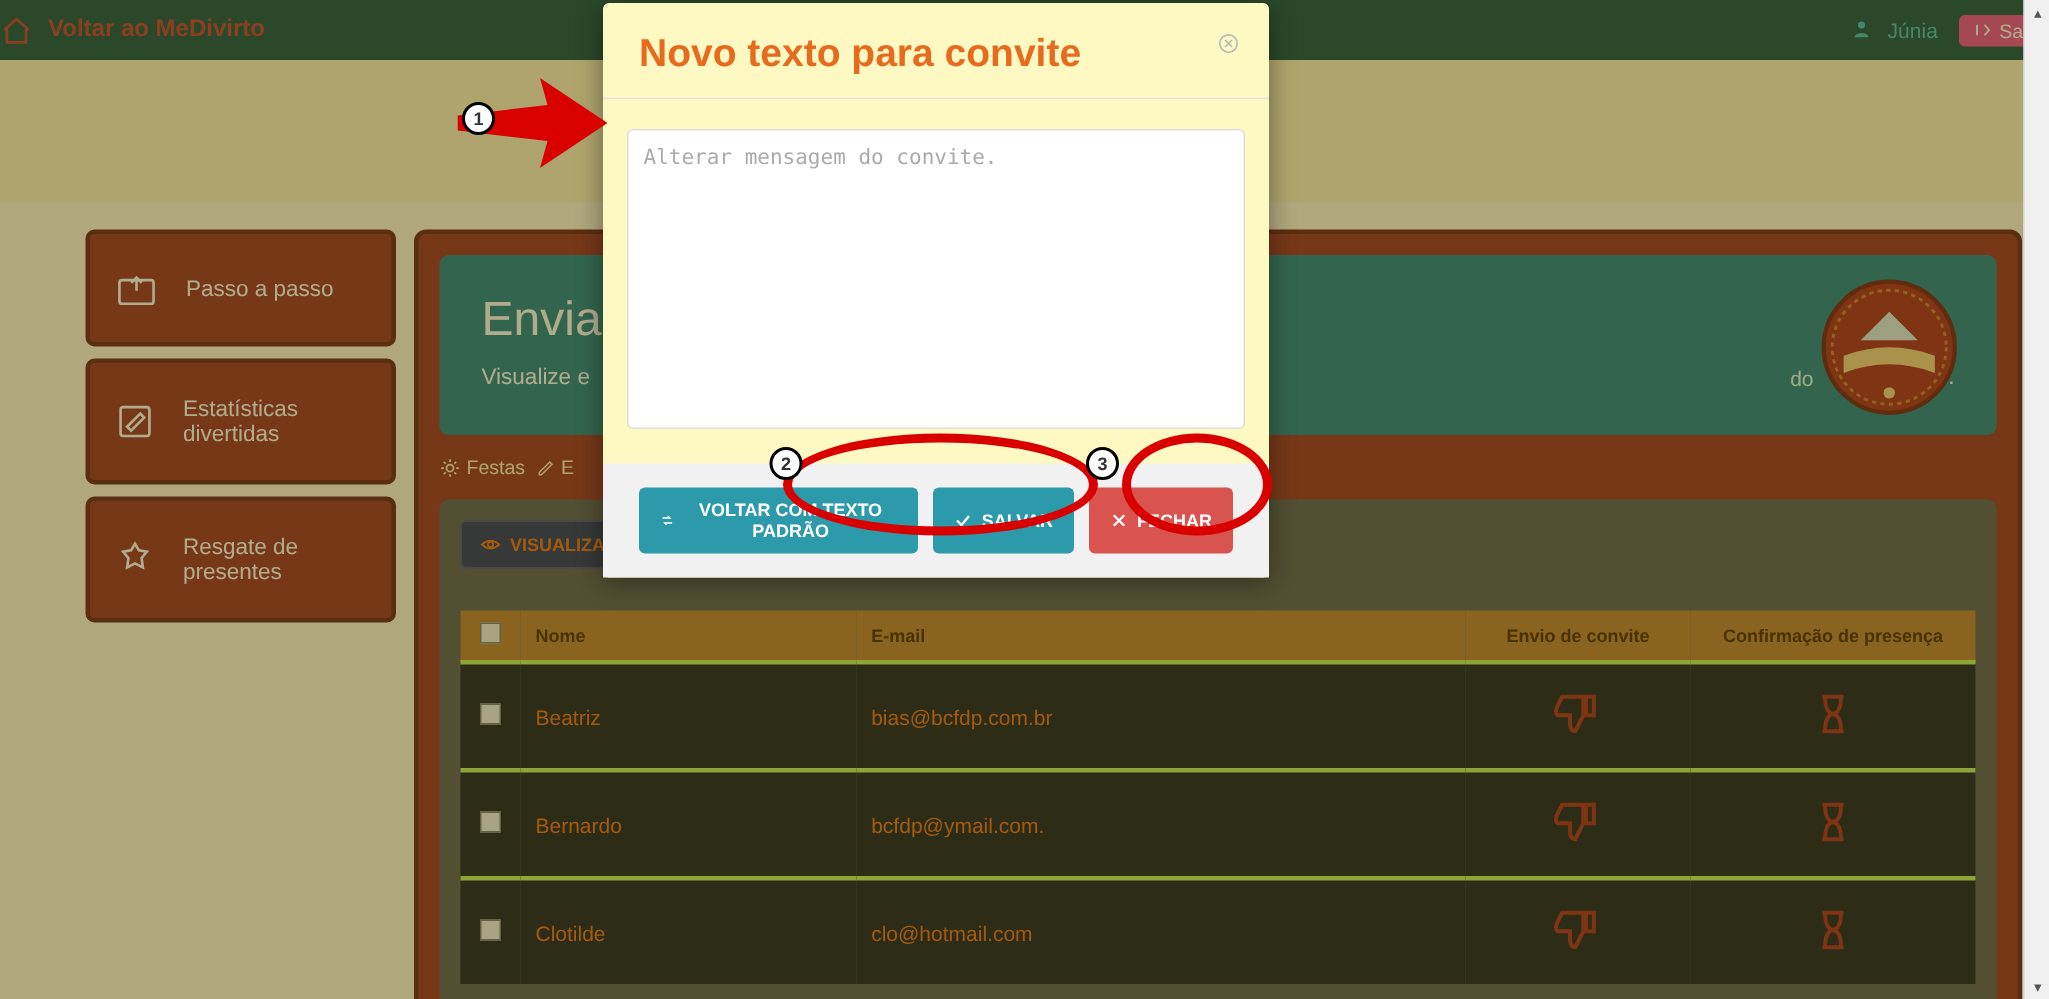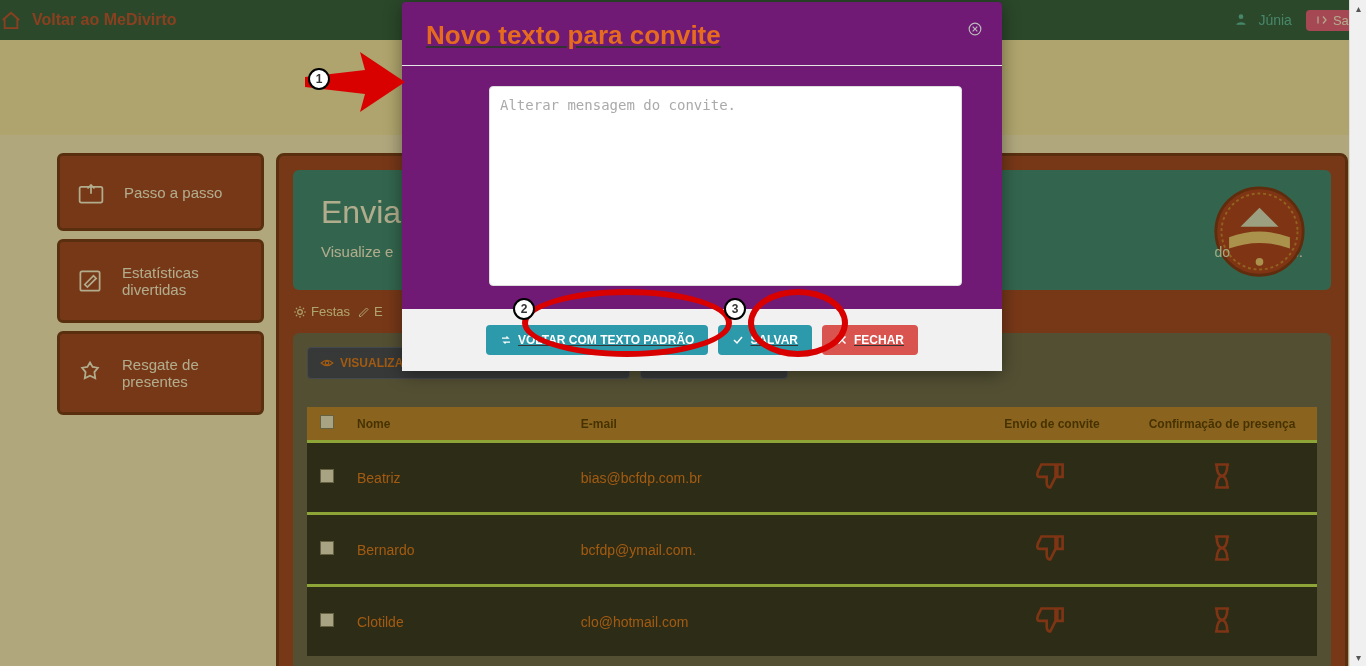--- a/index.html
+++ b/index.html
@@ -160,43 +160,42 @@
     position: absolute;
     inset: 0;
     background: rgba(82, 70, 0, 0.45);
     z-index: 50;
   }
   
   .modal {
     position: absolute;
     left: 402px;
     top: 2px;
-    width: 600px;
-    background: #701a75;
+    width: 444px;
+    background: #fef9c3;
     z-index: 100;
     border-radius: 4px;
     box-shadow: 0 3px 18px rgba(0,0,0,.4);
     padding: 0;
-    text-decoration: underline;
   }
   .modal-head {
     padding: 18px 24px 14px;
     border-bottom: 1px solid #e5e5e5;
     position: relative;
   }
   .modal-head h2 { color: #e66b1f; font-size: 26px; font-weight: 600; }
   .modal-close {
     position: absolute;
     right: 18px; top: 18px;
     width: 18px; height: 18px;
     color: #bbb;
     cursor: pointer;
     display:flex; align-items:center; justify-content:center;
   }
-  .modal-body { padding: 20px 40px; margin-left: 47px; }
+  .modal-body { padding: 20px 16px; }
   .modal-body textarea {
     width: 100%;
     height: 200px;
     border: 1px solid #ddd;
     border-radius: 4px;
     padding: 10px;
     font-size: 14px;
     resize: none;
     color: #555;
   }
@@ -335,21 +334,21 @@
       </p>
       <div class="badge-img">
         <svg viewBox="0 0 100 100">
           <circle cx="50" cy="50" r="46" fill="#a52626" stroke="#6b1818" stroke-width="3"></circle>
           <circle cx="50" cy="50" r="40" fill="none" stroke="#c47a3a" stroke-width="2" stroke-dasharray="3 3"></circle>
           <path d="M30 45 L50 25 L70 45 Z" fill="#d9e8ea"></path>
           <path d="M18 56 Q50 44 82 56 L82 68 Q50 56 18 68 Z" fill="#f3d08a"></path>
           <circle cx="50" cy="82" r="4" fill="#f3d08a"></circle>
         </svg>
       </div>
-      <span style="position:absolute;right:101px;top:74px;color:#dfe">do</span>
+      <span style="position:absolute;right:122px;top:74px;color:#dfe">do</span>
     </div>
 
     <div class="breadcrumbs">
       <span>
         <svg width="14" height="14" viewBox="0 0 24 24">
             <circle cx="12" cy="12" r="4" fill="none" stroke="#fbf1c7" stroke-width="2"></circle>
             <path d="M12 2V5M12 19V22M2 12H5M19 12H22M5 5L7 7M17 17L19 19M5 19L7 17M17 7L19 5" stroke="#fbf1c7" stroke-width="2"></path>
           </svg>
         <span>Festas</span>
       </span>

